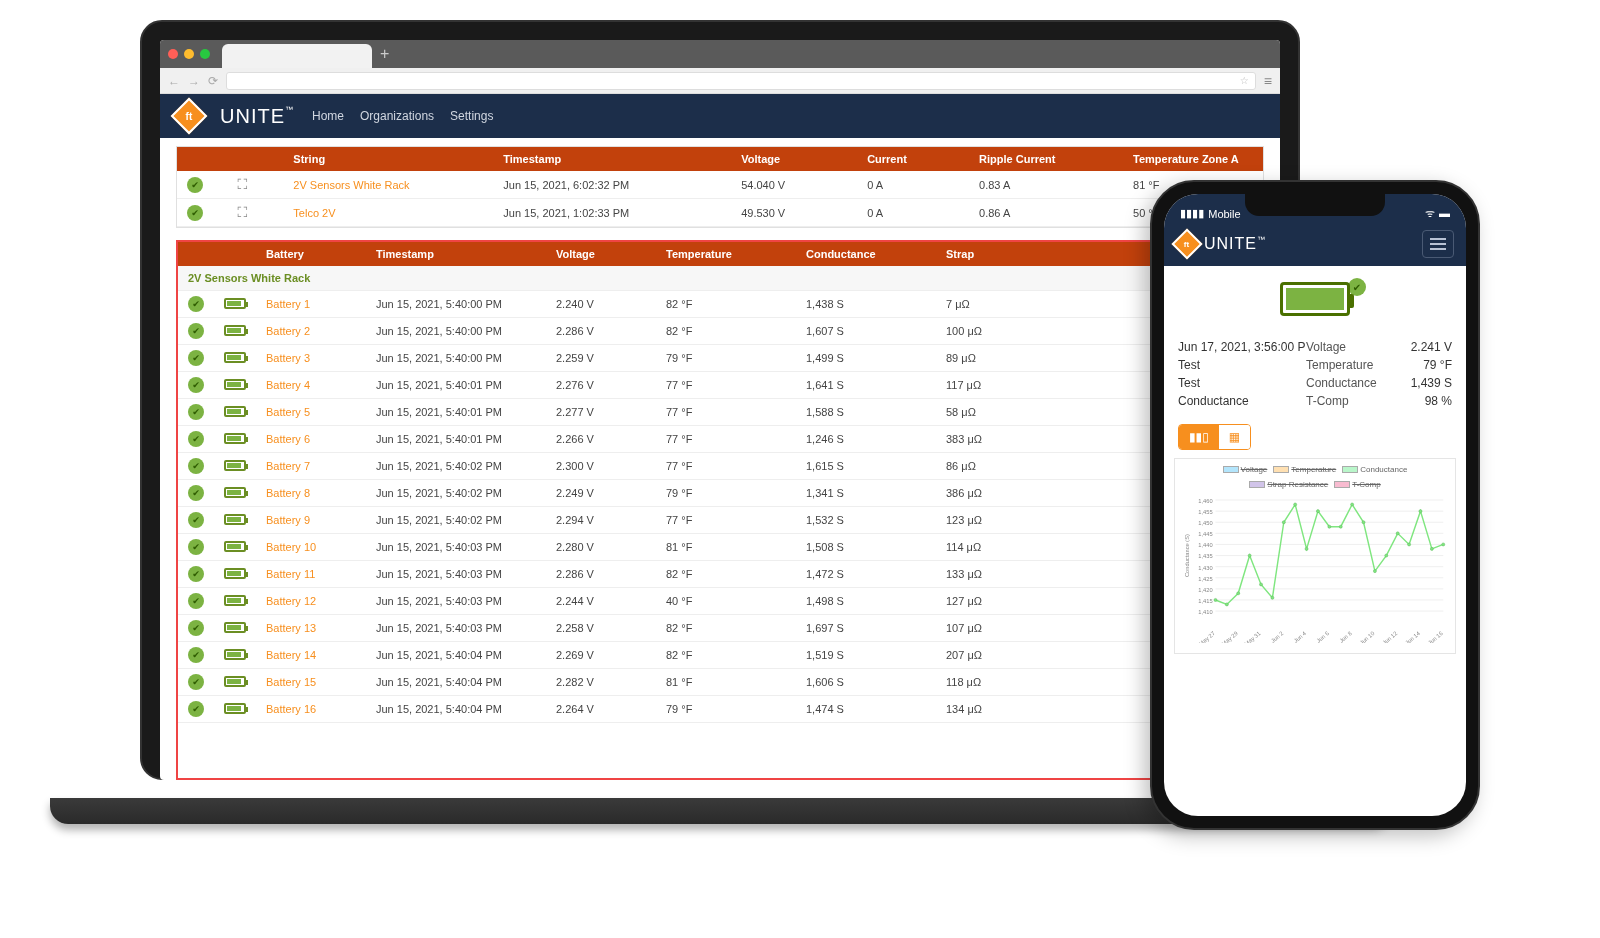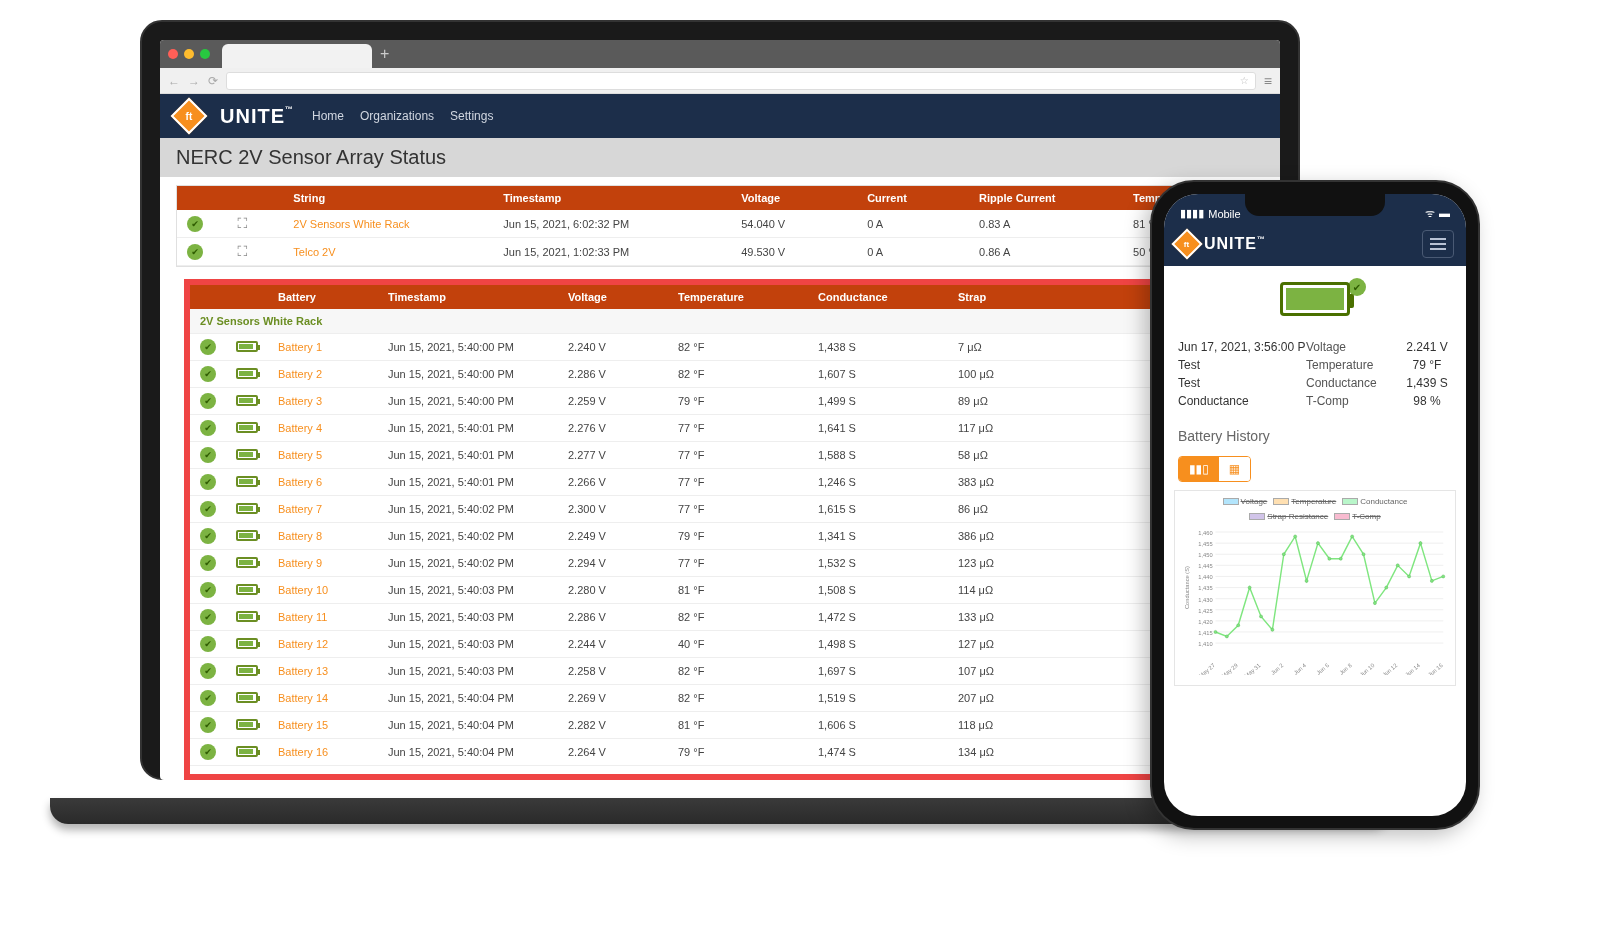--- a/index.html
+++ b/index.html
@@ -20,38 +20,38 @@
   .tab-add { color:#ccc; margin-left:8px; font-size:16px; }
   .browser-bar { height: 26px; background:#f0f0f0; display:flex; align-items:center; padding:0 8px; gap:8px; border-bottom:1px solid #ddd; }
   .nav-arrow { color:#aaa; font-size:12px; }
   .addr { flex:1; height:18px; background:#fff; border:1px solid #ddd; border-radius:3px; display:flex; align-items:center; justify-content:flex-end; padding:0 6px; color:#bbb; font-size:10px;}
   .menu-icon { color:#888; font-size:14px; }
 
   
   .app-header { background:#1c2e4a; color:#fff; height:44px; display:flex; align-items:center; padding:0 16px; gap:18px; }
   .logo-diamond { width:26px; height:26px; background:#f78f1e; transform:rotate(45deg); border:2px solid #fff; display:flex; align-items:center; justify-content:center; }
   .logo-inner { transform:rotate(-45deg); color:#fff; font-size:10px; font-weight:bold; }
-  .brand { font-weight:700; letter-spacing:1px; font-size:20px; }
+  .brand { font-weight:400; letter-spacing:1px; font-size:20px; }
   .tm { font-size:8px; vertical-align: top; }
   .nav { display:flex; gap:16px; font-size:12px; color:#d0d6e0; }
   .nav span { cursor:pointer; }
 
   .page-title { background:#d7d7d7; padding:8px 16px; font-size:20px; color:#333; }
   .breadcrumb { padding:6px 16px; font-size:11px; border-bottom:1px solid #e5e5e5; }
   .breadcrumb .link { color:#f78f1e; cursor:pointer; }
   .breadcrumb .sep { color:#999; margin:0 4px; }
   .breadcrumb .current { color:#888; }
 
   
   .tbl { width:100%; font-size:11px; border-collapse:collapse; }
   .tbl thead { background:#c2410c; color:#fff; }
   .tbl th { text-align:left; padding:6px 10px; font-weight:600; }
   .tbl td { padding:5px 10px; border-bottom:1px solid #eee; color:#444; }
   .strings-wrap { margin:8px 16px 12px; border:1px solid #e0e0e0; overflow:hidden; }
-  .batteries-wrap { margin:0 24px; border:6px solid #ef4444; overflow:hidden; flex:1; }
+  .batteries-wrap { margin:0 16px; border:2px solid #ef4444; overflow:hidden; flex:1; }
   .scroll { overflow:hidden; }
   .group-row td { background:#f7f7f7; color:#6b8e23; font-weight:600; padding:6px 10px; }
   .status-dot { width:16px; height:16px; border-radius:50%; background:#7cb342; display:inline-flex; align-items:center; justify-content:center; color:#2e5c00; font-size:9px; }
   .topo { color:#888; font-size:14px; }
   .batt-icon { display:inline-block; width:22px; height:11px; border:2px solid #6b8e23; border-radius:2px; position:relative; }
   .batt-icon::after { content:""; position:absolute; right:-4px; top:2px; width:2px; height:5px; background:#6b8e23; }
   .batt-fill { position:absolute; left:1px; top:1px; bottom:1px; background:#7cb342; }
   .name-link { color:#f78f1e; cursor:pointer; }
 
   .col-status{width:30px}.col-icon{width:40px}.col-name{width:150px}.col-ts{width:170px}
@@ -73,21 +73,21 @@
   .big-batt { display:inline-block; width:70px; height:34px; border:3px solid #4a7000; border-radius:4px; position:relative; }
   .big-batt::after{content:"";position:absolute;right:-7px;top:9px;width:4px;height:14px;background:#4a7000;border-radius:0 2px 2px 0;}
   .big-batt-fill{position:absolute;left:3px;top:3px;bottom:3px;right:3px;background:#7cb342;}
   .big-status { position:absolute; right:100px; top:12px; width:18px; height:18px; border-radius:50%; background:#7cb342; color:#2e5c00; font-size:10px; display:inline-flex; align-items:center; justify-content:center; }
 
   .p-stats { padding:4px 14px 12px; font-size:12px; color:#333; display:flex; justify-content:space-between; }
   .p-stats-col { display:flex; flex-direction:column; gap:4px; }
   .p-stats-col.right { text-align:left; }
   .p-stats-row { display:flex; gap:8px; justify-content:flex-end; }
   .p-stats-row .lbl{color:#555;width:88px;text-align:left}
-  .p-stats-row .val{width:50px;text-align:center}
+  .p-stats-row .val{width:50px;text-align:right}
 
   .p-section { padding:8px 14px; font-size:14px; color:#666; }
   .toggle-btns { display:inline-flex; border:1px solid #f78f1e; border-radius:4px; overflow:hidden; margin:4px 0 8px; }
   .toggle-btns .btn{padding:5px 10px;font-size:12px;cursor:pointer}
   .toggle-btns .active{background:#f78f1e;color:#fff}
   .toggle-btns .inactive{background:#fff;color:#f78f1e}
 
   .chart-box { margin:0 10px 10px; border:1px solid #e5e5e5; padding:6px; background:#fff; }
   .legend { font-size:8px; color:#666; text-align:center; margin-bottom:4px; display:flex; flex-wrap:wrap; justify-content:center; gap:6px; }
   .legend-item{display:inline-flex;align-items:center;gap:2px}
@@ -125,21 +125,20 @@
             <div class="logo-inner">ft</div>
           </div>
         <span class="brand"><span>UNITE</span><span class="tm">™</span></span>
         <div class="nav">
           <span>Home</span>
           <span>Organizations</span>
           <span>Settings</span>
         </div>
       </div>
 
-      <div class="page-title">NERC 2V Sensor Array Status</div>
 
       <div class="strings-wrap">
         <table class="tbl">
           <thead>
               <tr>
             <th class="col-status"></th>
                 <th class="col-icon"></th>
             <th class="col-name">String</th>
             <th class="col-ts">Timestamp</th>
             <th class="col-v">Voltage</th>
@@ -409,21 +408,20 @@
           <div class="p-stats-row">
             <span class="lbl">Conductance</span>
             <span class="val">1,439 S</span>
           </div>
           <div class="p-stats-row">
             <span class="lbl">T-Comp</span>
             <span class="val">98 %</span>
           </div>
         </div>
     </div>
-    <div class="p-section">Battery History</div>
     <div style="padding:0 14px">
       <div class="toggle-btns">
         <div class="btn active">▮▮▯</div>
         <div class="btn inactive">▦</div>
       </div>
     </div>
     <div class="chart-box">
       <div class="legend">
         <span class="legend-item">
             <span class="swatch" style="background:#b3e5fc"></span>

